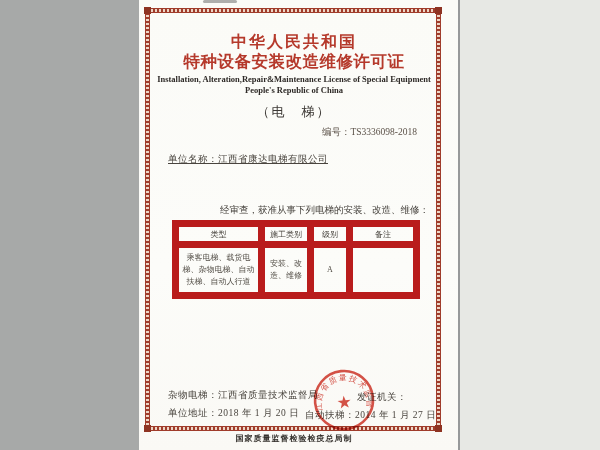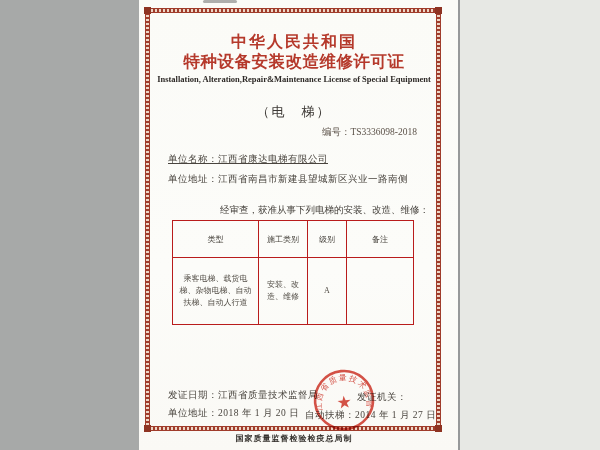--- a/index.html
+++ b/index.html
@@ -40,21 +40,21 @@
   .title-en2{top:85px;font-size:8.5px;font-weight:bold;color:#2e2a27;}
   .subtitle{top:103px;font-size:13px;color:#3d3935;letter-spacing:2px;}
   .license-no{top:126px;left:322px;font-size:9.5px;color:#5c5249;}
   .field{font-size:9.5px;color:#49443e;letter-spacing:.5px;}
   .f-name{top:153px;left:168px;text-decoration:underline;}
   .f-addr{top:173px;left:168px;}
   .review{top:204px;left:184px;font-size:9.5px;color:#45413c;padding-left:36px;}
   
   .lic-table{position:absolute;left:172px;top:220px;width:241px;border-collapse:collapse;
     font-size:8px;color:#534e47;table-layout:fixed;}
-  .lic-table th,.lic-table td{border:1px solid #b91c1c;padding:12px 3px;font-weight:normal;}
+  .lic-table th,.lic-table td{border:7px solid #b91c1c;padding:1px 3px;font-weight:normal;}
   .lic-table th{height:12px;font-size:8px;color:#46423c;}
   .lic-table td{height:42px;text-align:center;vertical-align:middle;line-height:1.5;}
   .td-type{text-align:left;}
   .col1{width:86px;} .col2{width:49px;} .col3{width:39px;} .col4{width:67px;}
   
   .f-approval{top:389px;left:168px;}
   .f-issuer{top:391px;left:317px;padding-left:40px;}
   .f-valid{top:407px;left:168px;}
   .f-issued{top:409px;left:305px;}
   .made-by{top:433px;font-size:8px;font-weight:bold;color:#35312d;letter-spacing:1px;}
@@ -79,26 +79,26 @@
     <div class="b-edge b-right"></div>
     <div class="corner c-tl"></div>
     <div class="corner c-tr"></div>
     <div class="corner c-bl"></div>
     <div class="corner c-br"></div>
   </div>
 
   <div class="abs centered title-cn1">中华人民共和国</div>
   <div class="abs centered title-en1">Installation, Alteration,Repair&amp;Maintenance License of Special Equipment</div>
   <div class="abs centered title-cn2">特种设备安装改造维修许可证</div>
+  <div class="abs centered title-en2">People's Republic of China</div>
   <div class="abs centered subtitle">（电　梯）</div>
 
   <div class="abs license-no"><span>编号：</span><span>TS3336098-2018</span></div>
 
   <div class="abs field f-name"><span>单位名称：</span><span>江西省康达电梯有限公司</span></div>
-  <div class="abs field f-addr"><span>单位地址：</span><span>江西省南昌市新建县望城新区兴业一路南侧</span></div>
 
   <div class="abs review">经审查，获准从事下列电梯的安装、改造、维修：</div>
 
   <table class="lic-table">
     <colgroup>
         <col class="col1">
         <col class="col2">
         <col class="col3">
         <col class="col4">
       </colgroup>
@@ -111,21 +111,21 @@
     </tr>
     <tr>
       <td class="td-type">乘客电梯、载货电梯、杂物电梯、自动扶梯、自动人行道</td>
       <td>安装、改造、维修</td>
       <td>A</td>
       <td></td>
     </tr>
   </tbody>
     </table>
 
-  <div class="abs field f-approval"><span>发证日期：</span><span>江西省质量技术监督局</span></div>
+  <div class="abs field f-approval"><span>杂物电梯：</span><span>江西省质量技术监督局</span></div>
   <div class="abs field f-issuer"><span>发证机关：</span></div>
   <div class="abs field f-valid"><span>单位地址：</span><span>2018 年 1 月 20 日</span></div>
   <div class="abs field f-issued"><span>自动扶梯：</span><span>2014 年 1 月 27 日</span></div>
 
   <svg class="stamp" viewBox="0 0 64 64">
     <defs>
       <path id="sealArc" d="M 10,42 A 23,23 0 1 1 54,42" fill="none"></path>
     </defs>
     <circle cx="32" cy="32" r="29" fill="none" stroke="#d03428" stroke-width="2.6"></circle>
     <text x="32" y="40" text-anchor="middle" font-size="17" fill="#d03428">★</text>

